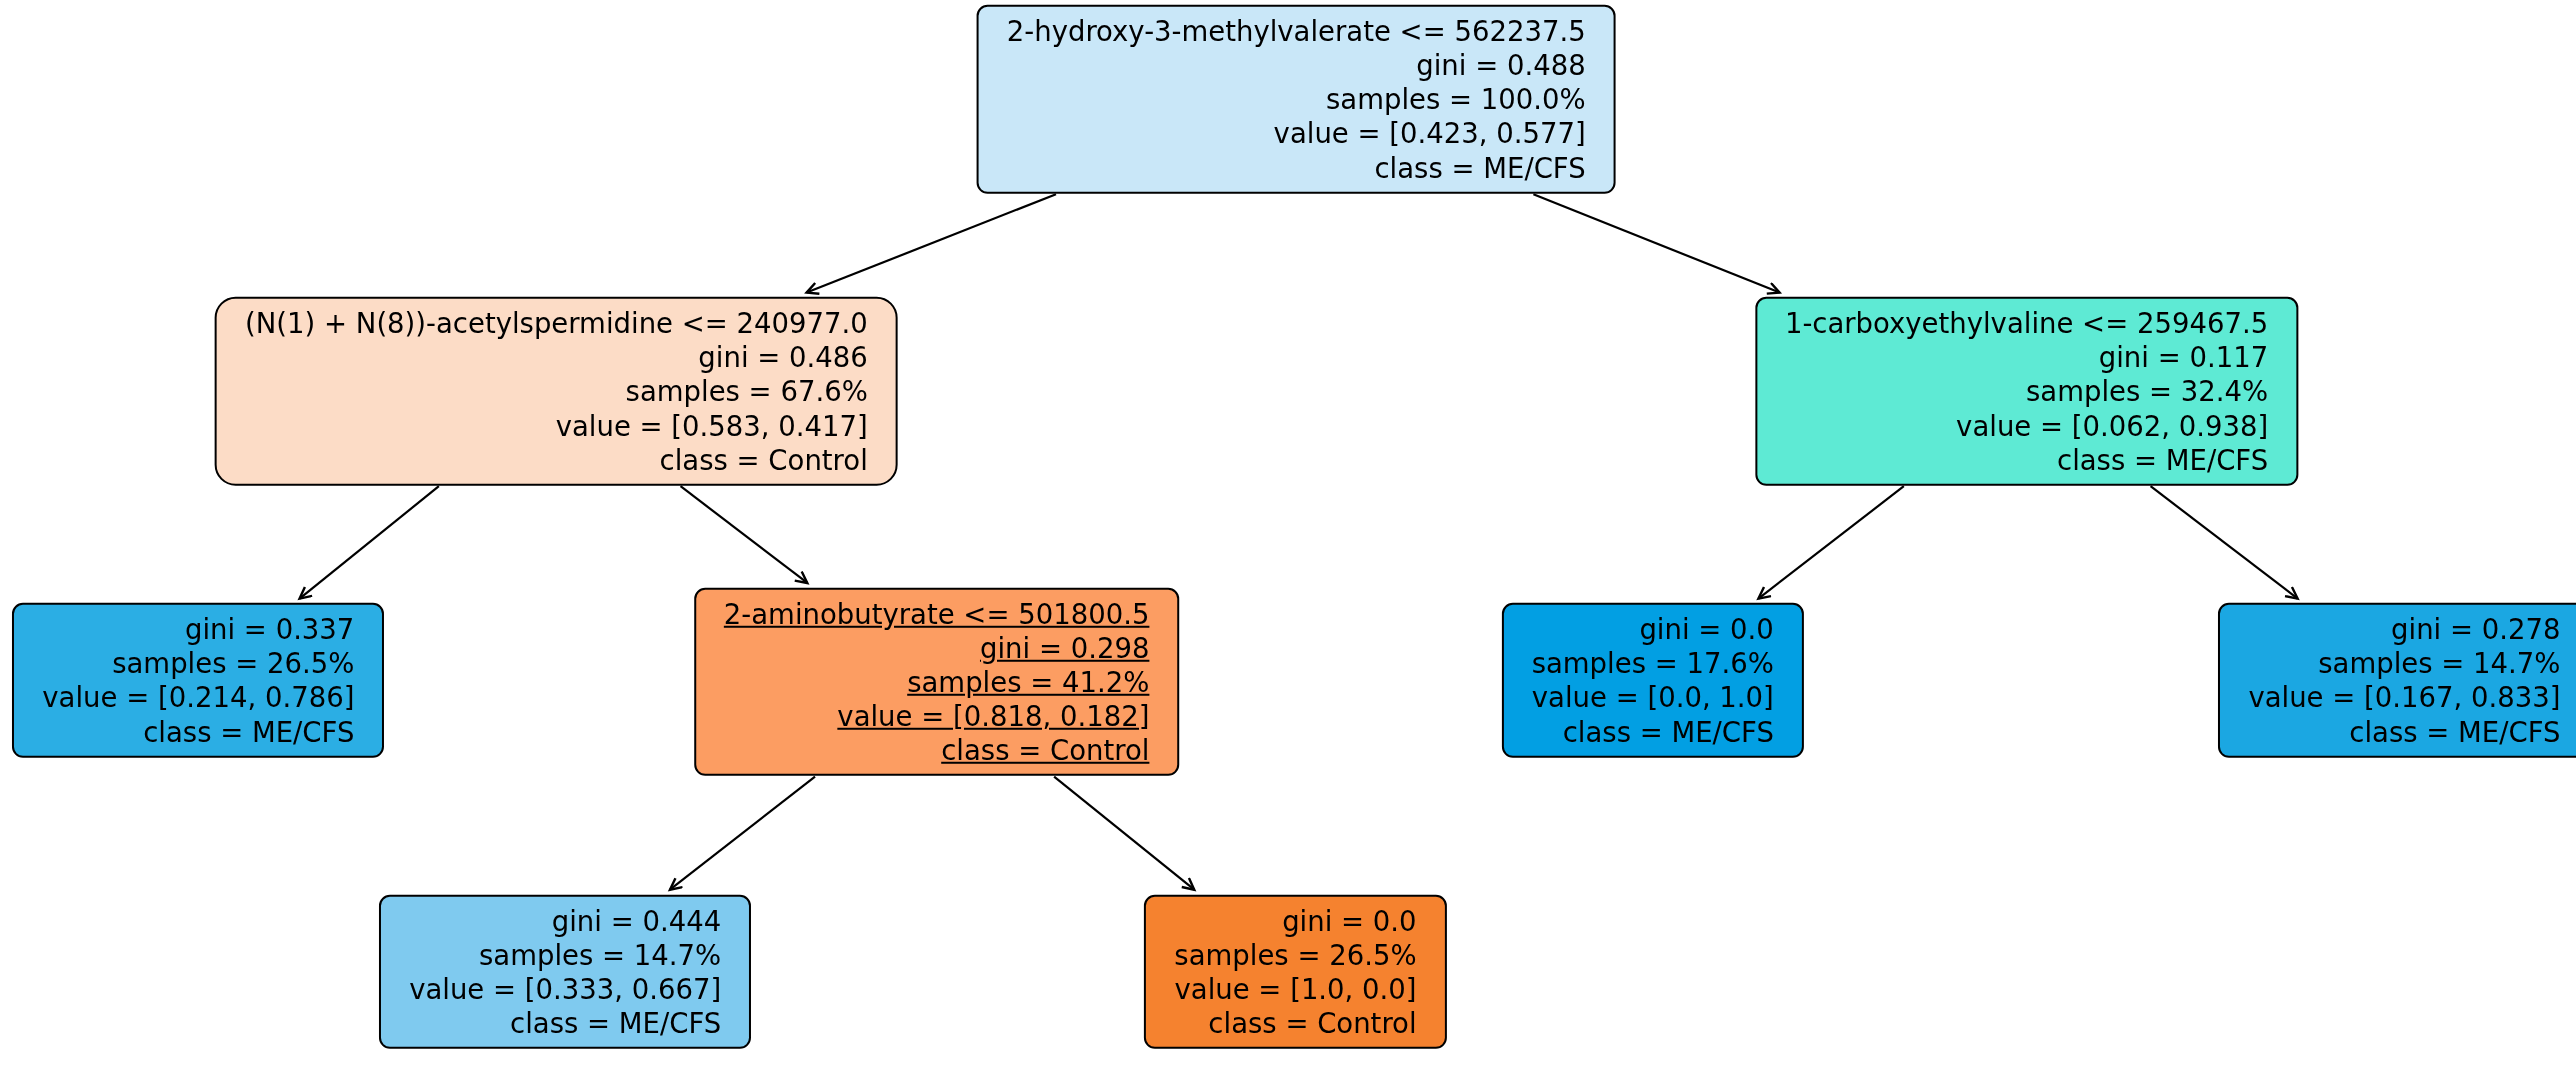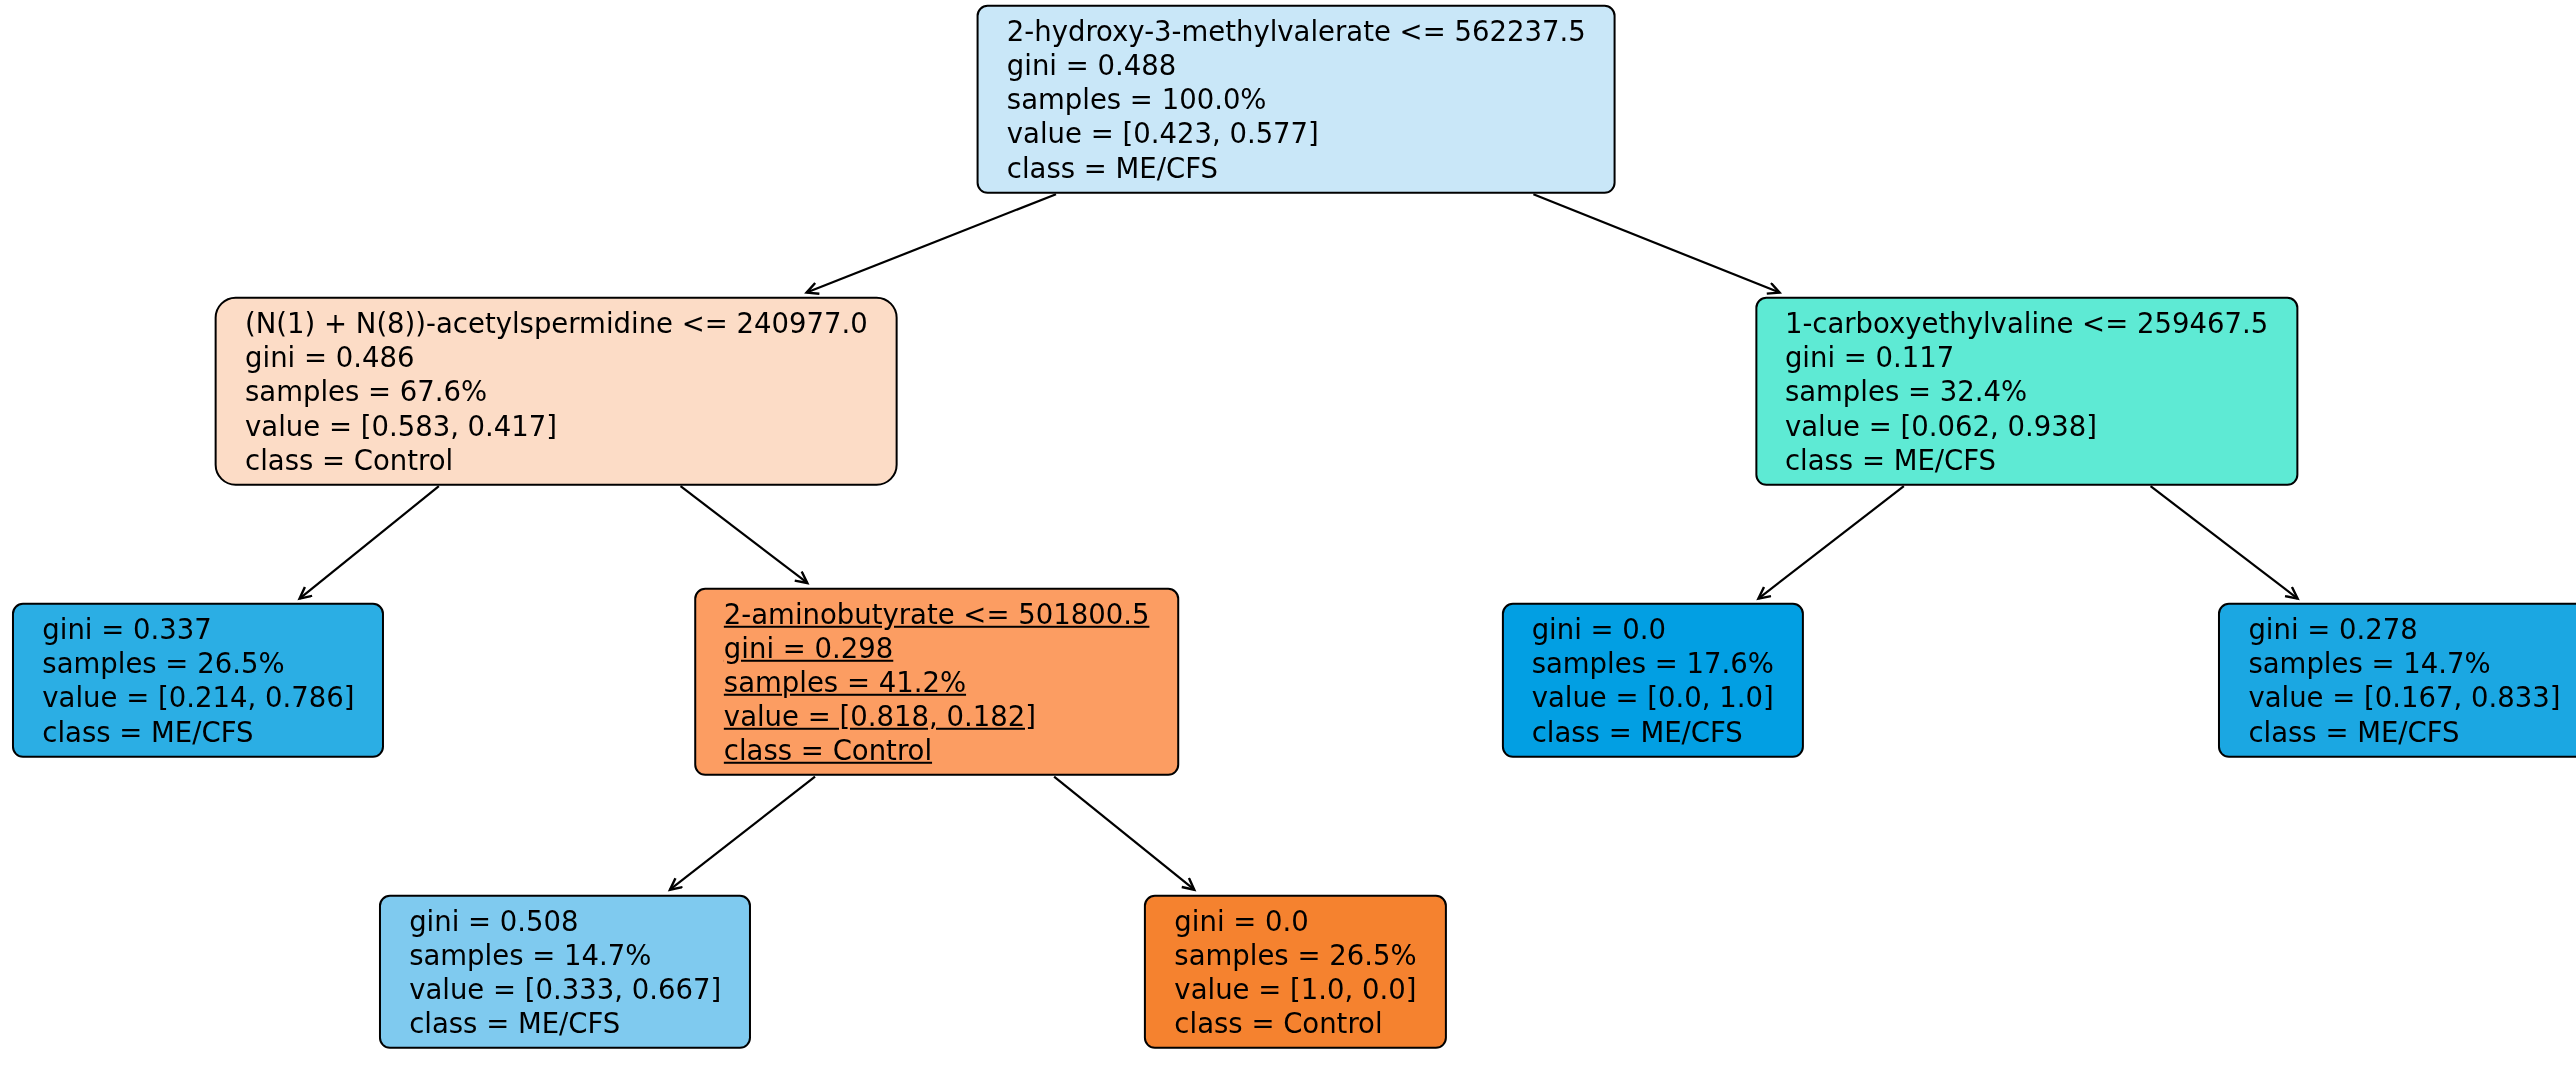--- a/index.html
+++ b/index.html
@@ -13,21 +13,21 @@
   #edges{
     position:absolute;left:0;top:0;width:2576px;height:1070px;
     pointer-events:none;
   }
   .node{
     position:absolute;
     transform:translate(-50%,-50%);
     border:2.4px solid #000000;
     border-radius:11px;
     padding:7px 28px;
-    text-align:left;
+    text-align:right;
     font-size:27.5px;
     line-height:1.24;
     color:#000000;
     white-space:pre-line;
     width:max-content;
     max-width:771px;
   }
 </style>
 </head>
 <body>
@@ -82,21 +82,21 @@
   <div class="node" style="left: 64.16%; top: 63.58%; background: rgb(2, 159, 227);">gini = 0.0
 samples = 17.6%
 value = [0.0, 1.0]
 class = ME/CFS</div>
 
   <div class="node" style="left: 93.34%; top: 63.58%; background: rgb(27, 167, 226);">gini = 0.278
 samples = 14.7%
 value = [0.167, 0.833]
 class = ME/CFS</div>
 
-  <div class="node" style="left: 21.94%; top: 90.8%; background: rgb(127, 202, 239);">gini = 0.508
+  <div class="node" style="left: 21.94%; top: 90.8%; background: rgb(127, 202, 239);">gini = 0.444
 samples = 14.7%
 value = [0.333, 0.667]
 class = ME/CFS</div>
 
   <div class="node" style="left: 50.29%; top: 90.8%; background: rgb(245, 130, 47);">gini = 0.0
 samples = 26.5%
 value = [1.0, 0.0]
 class = Control</div>
 
 </div>

